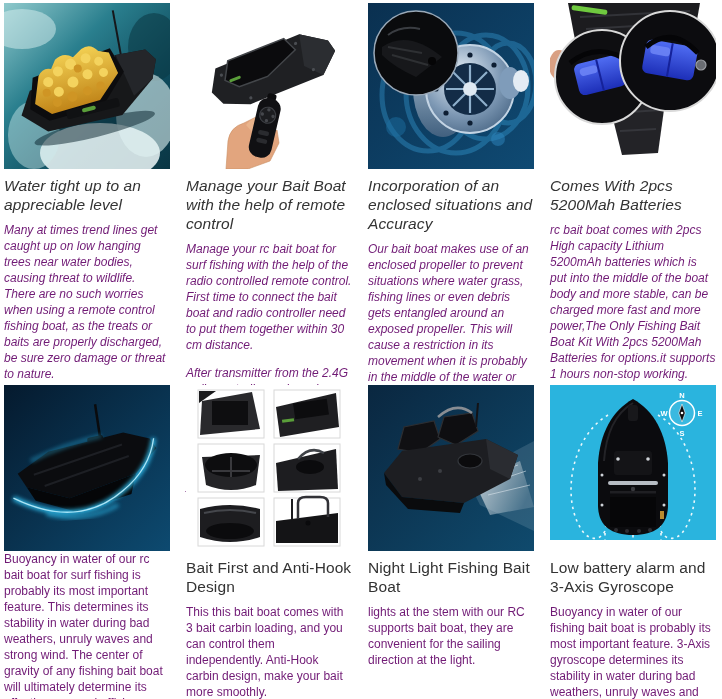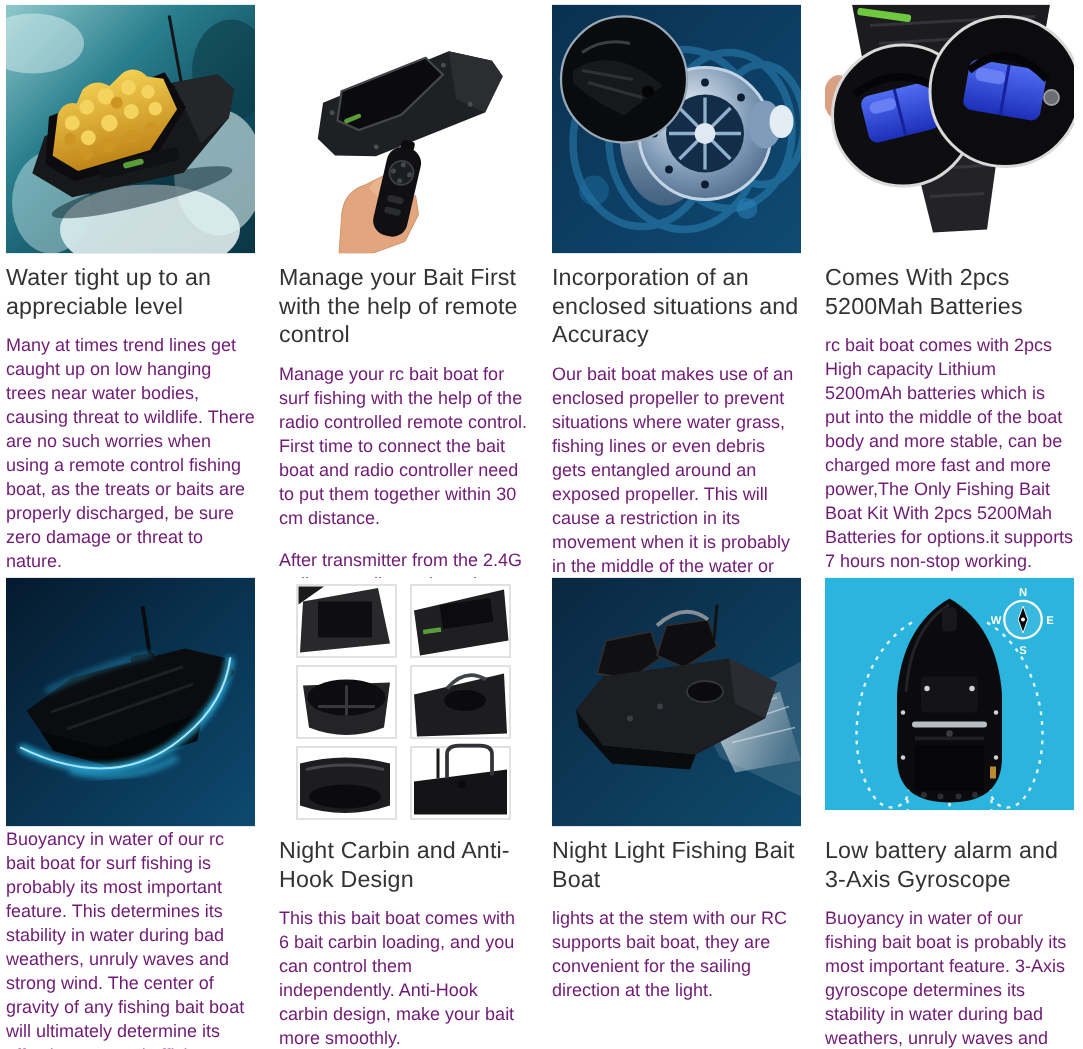--- a/index.html
+++ b/index.html
@@ -8,21 +8,21 @@
     font-family:"Liberation Sans",sans-serif;
     -webkit-font-smoothing:antialiased;
   }
   .grid{
     display:grid;
     grid-template-columns:repeat(4,166px);
     column-gap:16px;
     padding:3px 3px 0 4px;
   }
   .card{display:flex;flex-direction:column;}
-  .card.row1{height:382px;}
+  .card.row1{height:382px;font-style:italic;}
   .card.row2{height:314px;}
   .img{width:166px;height:166px;flex:0 0 166px;overflow:hidden;}
   .img svg{display:block;width:166px;height:166px;}
   h3.card-title{
     margin:7px 0 8px 0;
     font-size:15.5px;line-height:19px;font-weight:400;color:#333;
     letter-spacing:.1px;
   }
   p.card-text{
     margin:0 0 12px 0;
@@ -113,21 +113,21 @@
           <circle cx="78.5" cy="112" r="8" fill="#1c1d20" stroke="#3c3e43" stroke-width="1.2"></circle>
           <circle cx="78.5" cy="106.5" r="1.7" fill="#45474c"></circle>
             <circle cx="78.5" cy="117.5" r="1.7" fill="#45474c"></circle>
           <circle cx="73" cy="112" r="1.7" fill="#45474c"></circle>
             <circle cx="84" cy="112" r="1.7" fill="#45474c"></circle>
           <rect x="73" y="128" width="11" height="4.5" rx="2" fill="#2a2b2f"></rect>
           <rect x="73" y="136" width="11" height="4.5" rx="2" fill="#2a2b2f"></rect>
         </g>
       </svg>
     </div>
-    <h3 class="card-title">Manage your Bait First with the help of remote control</h3>
+    <h3 class="card-title">Manage your Bait Boat with the help of remote control</h3>
     <p class="card-text">Manage your rc bait boat for surf fishing with the help of the radio controlled remote control. First time to connect the bait boat and radio controller need to put them together within 30 cm distance.</p>
     <p class="card-text">After transmitter from the 2.4G radio controller and receiver from the rc fishing boat connected, then man control the bait boat sailing on the water(sea, river, lake, pool) within 300-400 meters/328-437 yards distance.</p>
   </div>
 
   <div class="card row1">
     <div class="img">
       <svg viewBox="0 0 166 166">
         <defs>
           <linearGradient id="pnavy" x1="0" y1="0" x2="1" y2="1">
             <stop offset="0" stop-color="#0a3050"></stop>
@@ -216,21 +216,21 @@
             <rect x="94" y="40" width="52" height="34" rx="6" fill="url(#bat)"></rect>
             <rect x="99" y="45" width="20" height="9" rx="4" fill="#6e86f7" opacity="0.85"></rect>
             <line x1="120" y1="40" x2="120" y2="74" stroke="#15229a" stroke-width="2"></line>
           </g>
           <path d="M96,44 Q122,22 148,50" stroke="#050507" stroke-width="5" fill="none"></path>
           <circle cx="151" cy="62" r="5" fill="#6a6d73" stroke="#9b9ea4" stroke-width="1.2"></circle>
         </g>
       </svg>
     </div>
     <h3 class="card-title">Comes With 2pcs 5200Mah Batteries</h3>
-    <p class="card-text">rc bait boat comes with 2pcs High capacity Lithium 5200mAh batteries which is put into the middle of the boat body and more stable, can be charged more fast and more power,The Only Fishing Bait Boat Kit With 2pcs 5200Mah Batteries for options.it supports 7 hours non-stop working.</p>
+    <p class="card-text">rc bait boat comes with 2pcs High capacity Lithium 5200mAh batteries which is put into the middle of the boat body and more stable, can be charged more fast and more power,The Only Fishing Bait Boat Kit With 2pcs 5200Mah Batteries for options.it supports 1 hours non-stop working.</p>
   </div>
 
   <div class="card row2">
     <div class="img">
       <svg viewBox="0 0 166 166">
         <defs>
           <linearGradient id="gnavy" x1="0" y1="0" x2="1" y2="1">
             <stop offset="0" stop-color="#051a2e"></stop>
               <stop offset="1" stop-color="#0d4a70"></stop>
           </linearGradient>
@@ -294,22 +294,22 @@
           <ellipse cx="44" cy="146" rx="24" ry="8" fill="#0b0b0d"></ellipse>
         </g>
         <g>
           <polygon points="90,136 152,128 152,158 90,158" fill="#141416"></polygon>
           <path d="M112,134 L112,118 Q112,112 120,112 L134,112 Q142,112 142,118 L142,132" stroke="#323237" stroke-width="2.5" fill="none"></path>
           <line x1="106" y1="134" x2="106" y2="114" stroke="#1b1b1e" stroke-width="2"></line>
           <circle cx="122" cy="138" r="2.5" fill="#0a0a0c"></circle>
         </g>
       </svg>
     </div>
-    <h3 class="card-title">Night Carbin and Anti-Hook Design</h3>
-    <p class="card-text">This this bait boat comes with 6 bait carbin loading, and you can control them independently. Anti-Hook carbin design, make your bait more smoothly.</p>
+    <h3 class="card-title">Bait First and Anti-Hook Design</h3>
+    <p class="card-text">This this bait boat comes with 3 bait carbin loading, and you can control them independently. Anti-Hook carbin design, make your bait more smoothly.</p>
   </div>
 
   <div class="card row2">
     <div class="img">
       <svg viewBox="0 0 166 166">
         <defs>
           <linearGradient id="nnavy" x1="0" y1="0" x2="1" y2="1">
             <stop offset="0" stop-color="#0a2740"></stop>
               <stop offset="1" stop-color="#0f4a6d"></stop>
           </linearGradient>

